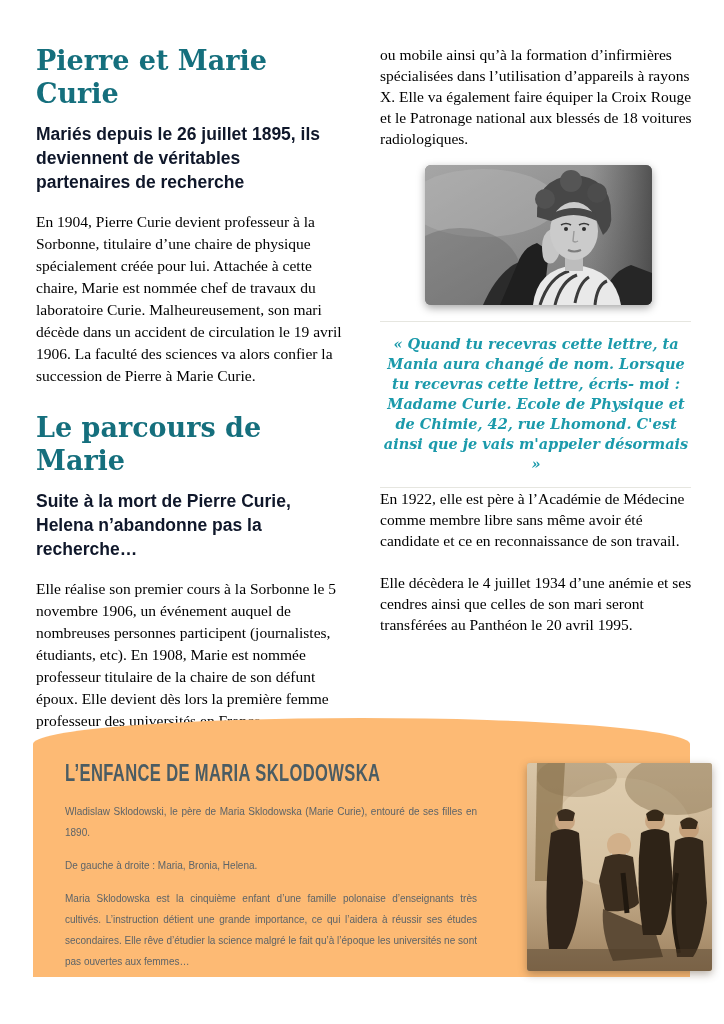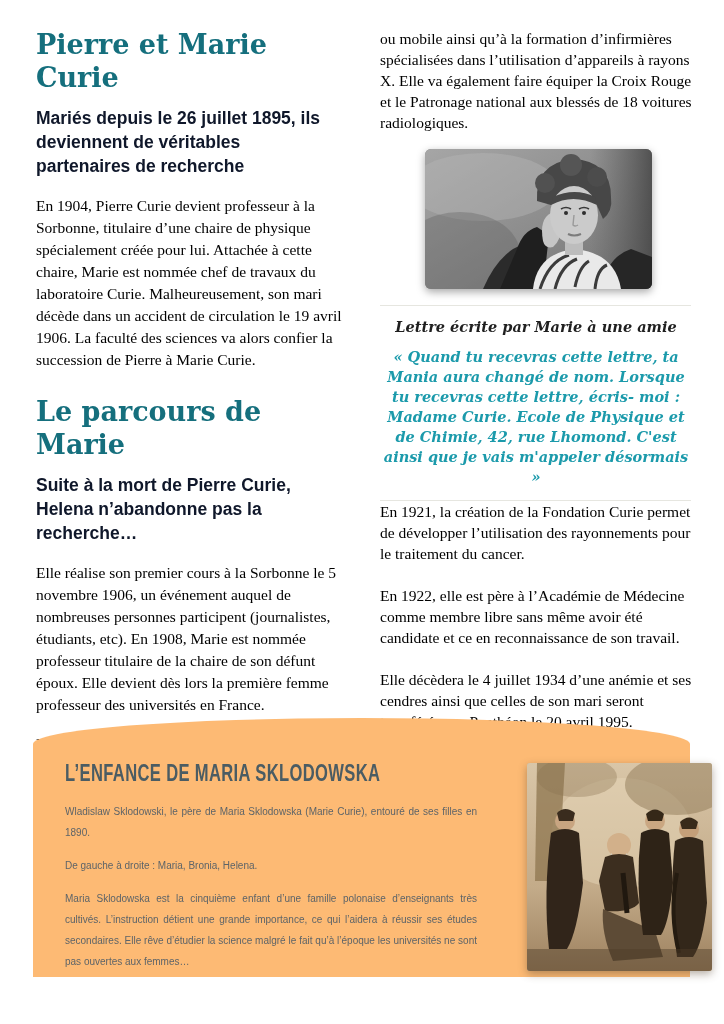--- a/index.html
+++ b/index.html
@@ -1,18 +1,18 @@
 <!DOCTYPE html>
 <html lang="fr"><head>
 <meta charset="utf-8">
 <style>
   html,body{margin:0;padding:0;background:#ffffff;}
   .page{position:relative;width:724px;height:1024px;background:#ffffff;overflow:hidden;
         font-family:"Liberation Serif", serif;}
-  .col{position:absolute;top:28px;width:312px;}
+  .col{position:absolute;top:44px;width:312px;}
   .col.left{left:36px;}
   .col.right{left:380px;}
   h1,h2{font-family:"DejaVu Serif", serif;font-weight:bold;color:#156f7d;
         font-size:27px;line-height:33px;margin:0;letter-spacing:0px;}
   h2{margin-top:24px;}
   .lead{font-family:"Liberation Sans", sans-serif;font-weight:bold;color:#0f172a;
         font-size:17.5px;line-height:24px;margin:12px 0 0 0;width:302px;}
   .body-p{font-size:15.5px;line-height:22px;color:#000000;margin:17px 0 0 0;}
   .col.right .body-p{line-height:21px;margin-top:0;}
   .col.right .body-p + .body-p{margin-top:21px;}
@@ -112,25 +112,23 @@
         <path d="M136,60 Q141,57 146,60" stroke="#3a3a3a" stroke-width="1.6" fill="none"></path>
         <path d="M154,60 Q159,57 164,60" stroke="#3a3a3a" stroke-width="1.6" fill="none"></path>
         <circle cx="141" cy="64" r="2" fill="#2e2e2e"></circle>
         <circle cx="159" cy="64" r="2" fill="#2e2e2e"></circle>
         <path d="M149,66 L148,76 Q150,78 153,76" stroke="#9a9a9a" stroke-width="1.4" fill="none"></path>
         <path d="M143,85 Q149,88 156,85" stroke="#7c7c7c" stroke-width="2" fill="none"></path>
       </svg>
     </figure>
 
     <hr class="divider">
-    <p class="caption-title">Lettre écrite par Marie à une amie</p>
     <p class="quote">« Quand tu recevras cette lettre, ta Mania aura changé de nom. Lorsque tu recevras cette lettre, écris- moi : Madame Curie. Ecole de Physique et de Chimie, 42, rue Lhomond. C'est ainsi que je vais m'appeler désormais »</p>
     <hr class="divider">
 
-    <p class="body-p">En 1921, la création de la Fondation Curie permet de développer l’utilisation des rayonnements pour le traitement du cancer.</p>
     <p class="body-p">En 1922, elle est père à l’Académie de Médecine comme membre libre sans même avoir été candidate et ce en reconnaissance de son travail.</p>
     <p class="body-p">Elle décèdera le 4 juillet 1934 d’une anémie et ses cendres ainsi que celles de son mari seront transférées au Panthéon le 20 avril 1995.</p>
   </div>
 
   <section class="childhood-box">
     <h3 class="box-heading"><span>L’ENFANCE DE MARIA SKLODOWSKA</span></h3>
     <div class="box-text">
       <p class="cap1">Wladislaw Sklodowski, le père de Maria Sklodowska (Marie Curie), entouré de ses filles en 1890.</p>
       <p class="cap2">De gauche à droite : Maria, Bronia, Helena.</p>
       <p class="box-body">Maria Sklodowska est la cinquième enfant d’une famille polonaise d’enseignants très cultivés. L’instruction détient une grande importance, ce qui l’aidera à réussir ses études secondaires. Elle rêve d’étudier la science malgré le fait qu’à l’époque les universités ne sont pas ouvertes aux femmes…</p>

